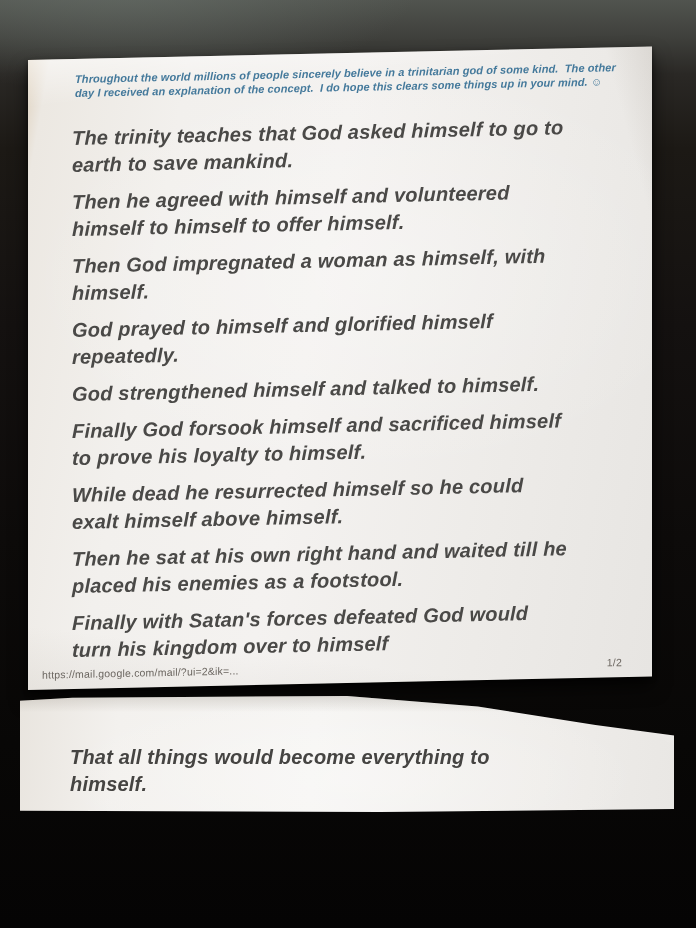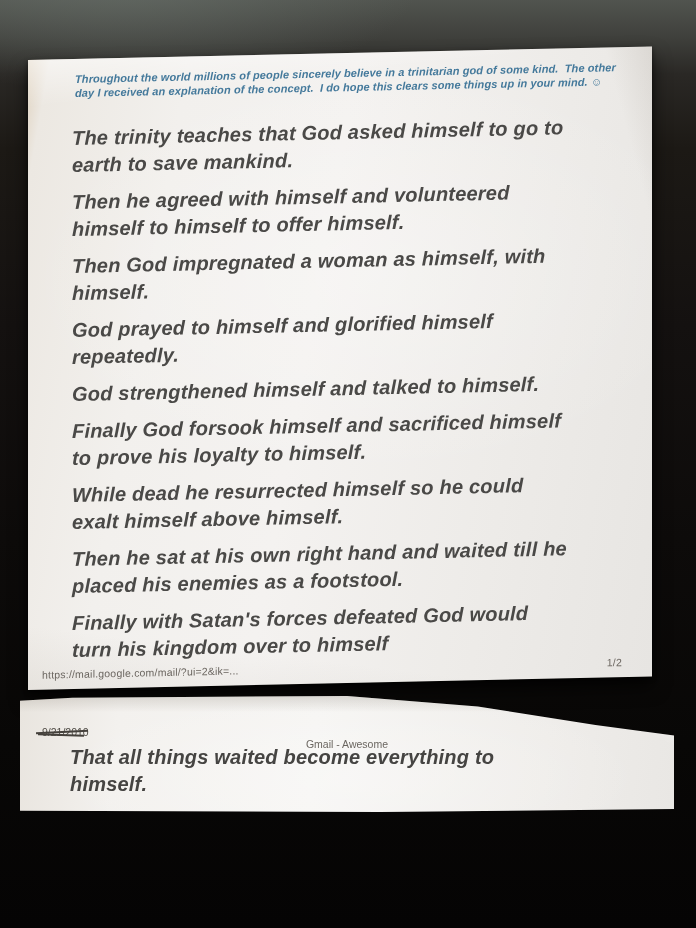--- a/index.html
+++ b/index.html
@@ -99,23 +99,19 @@
 turn his kingdom over to himself</p>
       </div>
 
     <div class="footer1">
       <span>https://mail.google.com/mail/?ui=2&amp;ik=...</span>
       <span>1/2</span>
     </div>
   </section>
 
   <section class="page page2">
-    <div class="p2header">
-      <span class="p2date strike">9/21/2010</span>
-      <span class="p2title">Gmail - Awesome</span>
-    </div>
     <div class="p2body">
-      <p class="para">That all things waited become everything to
+      <p class="para">That all things would become everything to
 himself.</p>
     </div>
   </section>
 
 </div>
 
 </body></html>

